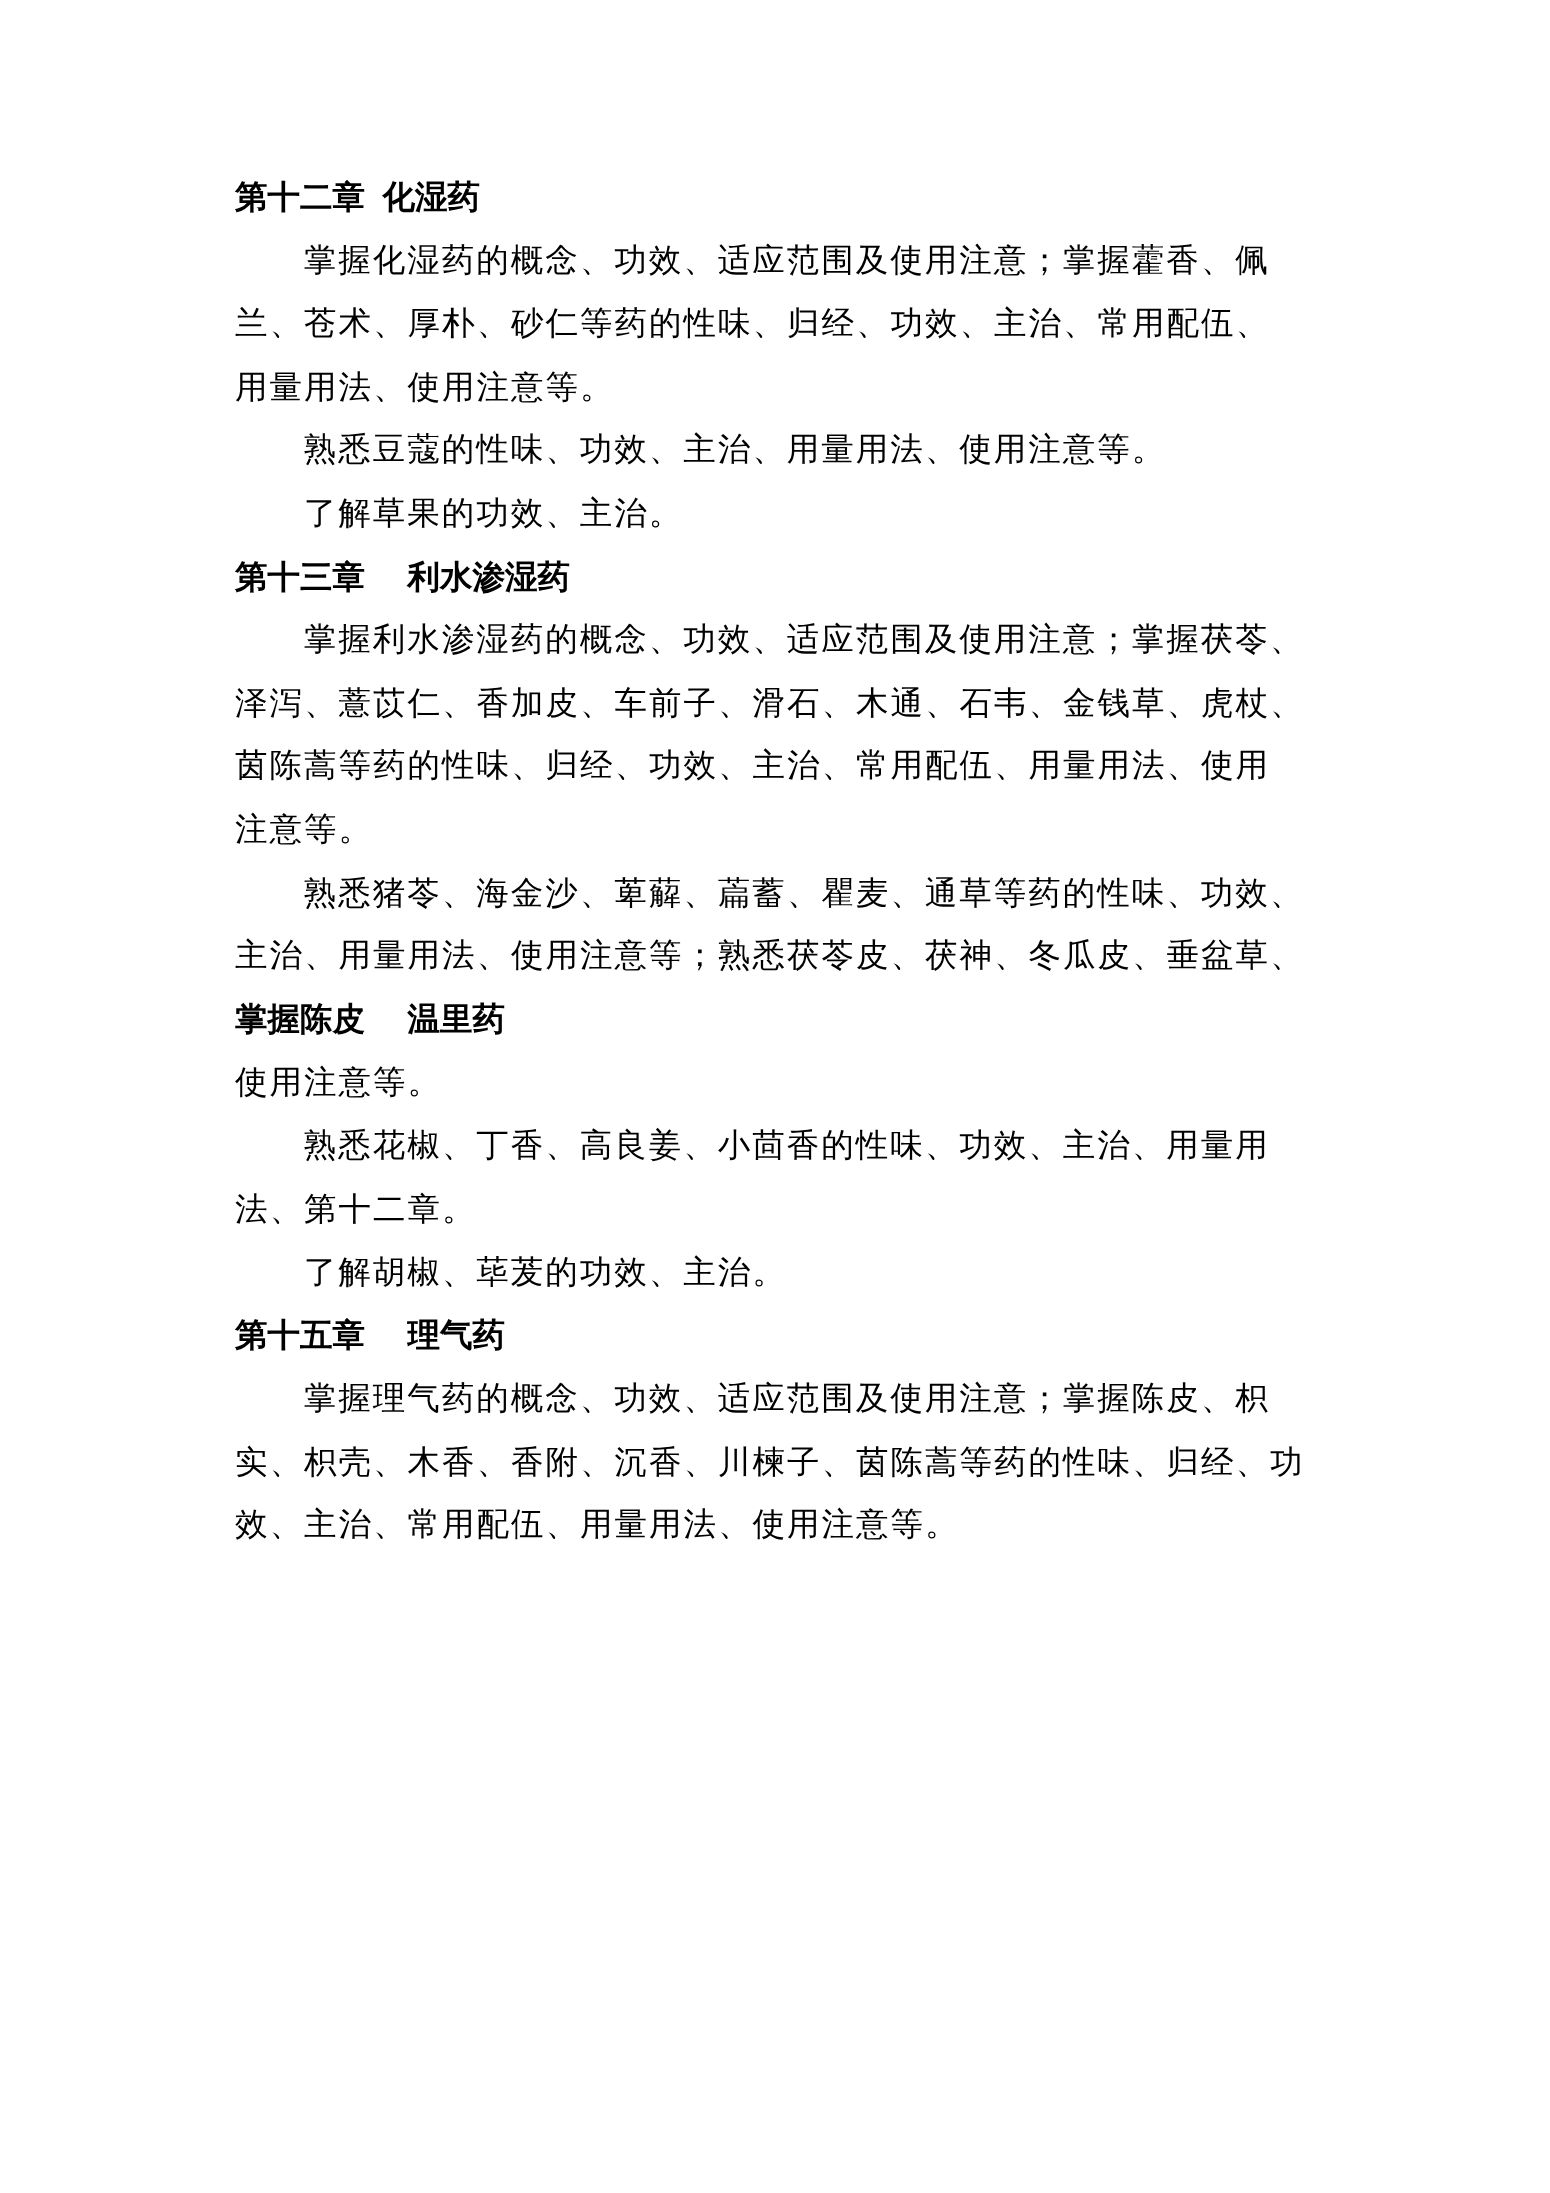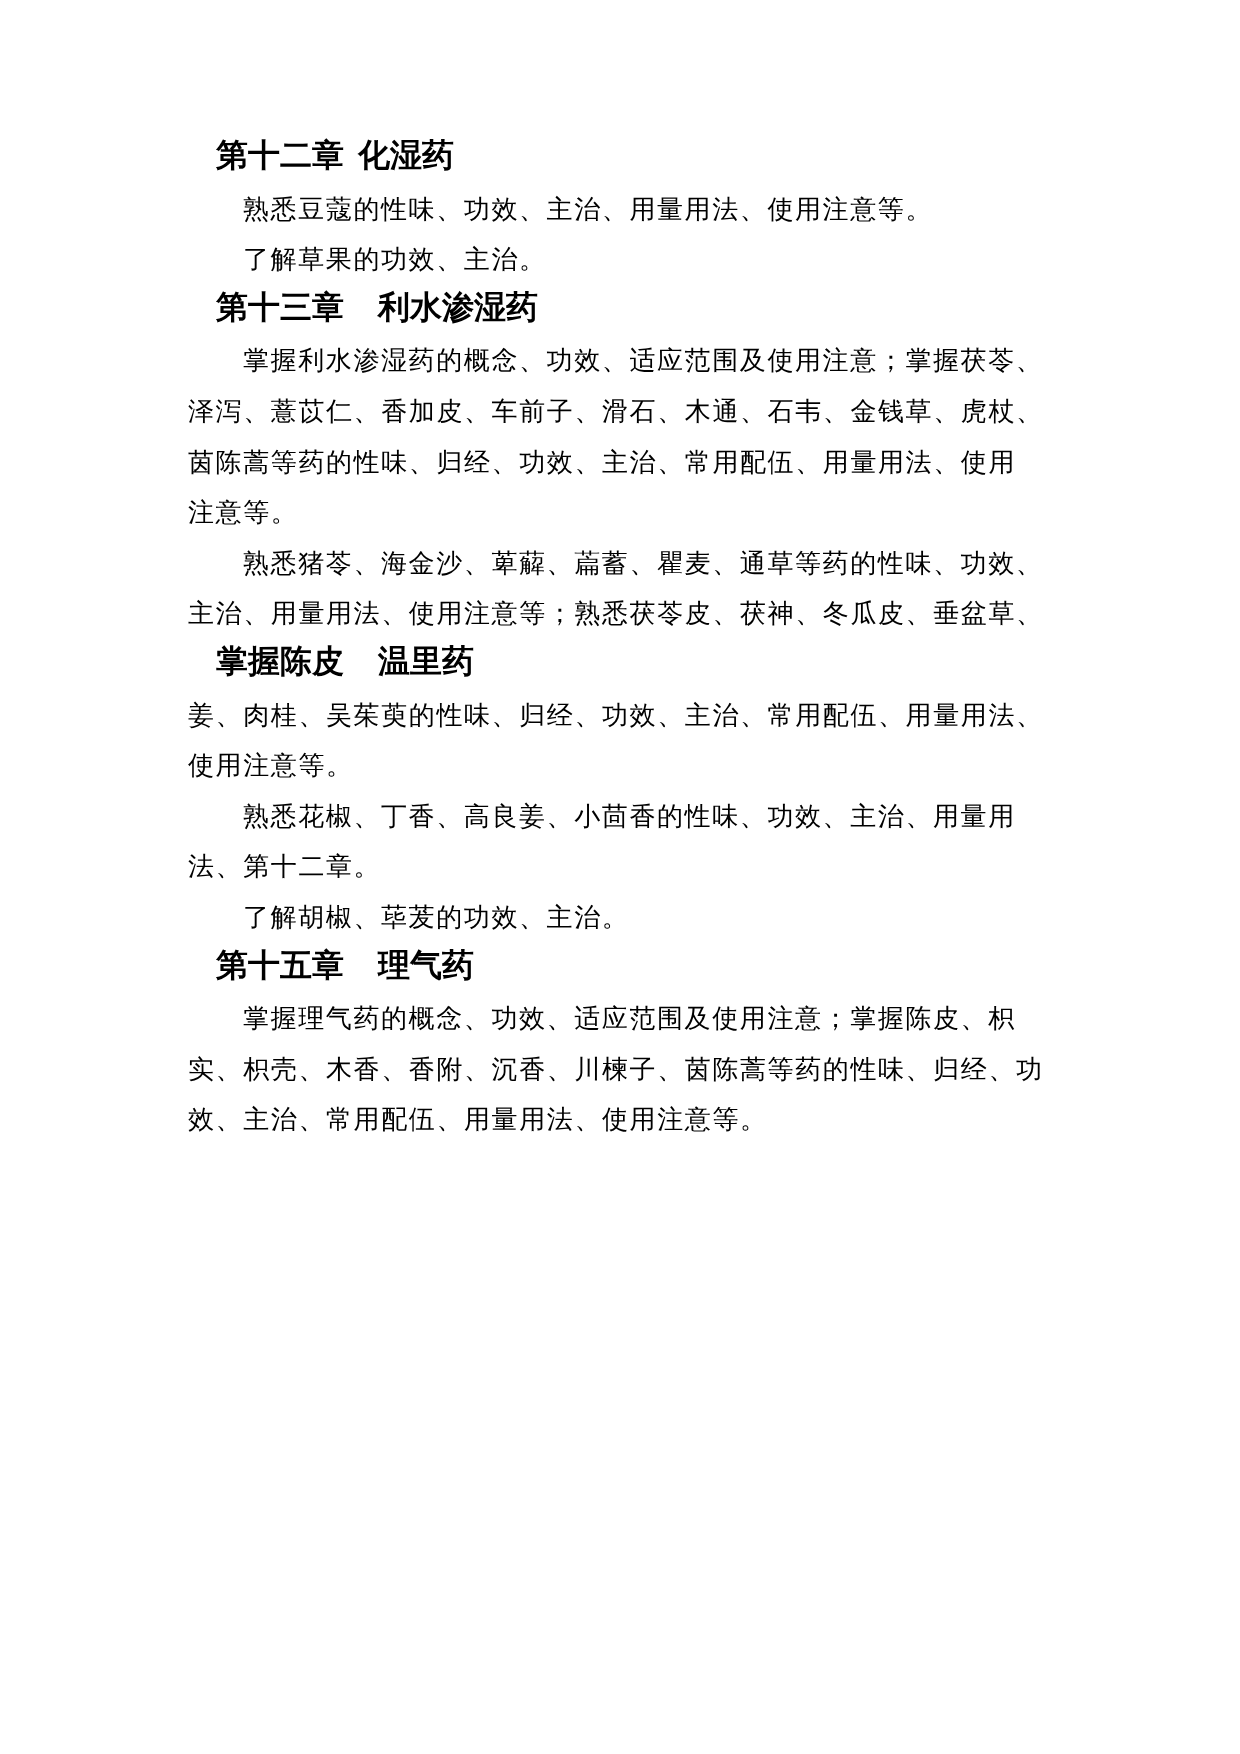--- a/index.html
+++ b/index.html
@@ -22,38 +22,42 @@
     width: 866px;
   }
   .line {
     height: 50.6px;
     line-height: 50.6px;
     font-size: 26px;
     white-space: nowrap;
     letter-spacing: 1.6px;
   }
   .heading {
-    font-family: Liberation Mono, monospace;
+    font-family: Liberation Serif, serif;
     font-weight: bold;
-    font-size: 32px;
+    font-size: 26px;
     letter-spacing: 0px;
-    margin-left: 28px;
   }
   .heading .gap1 { display: inline-block; width: 14px; }
   .heading .gap2 { display: inline-block; width: 34px; }
   .indent { padding-left: 55px; }
   .para { }
 </style>
 </head>
 <body>
 
 <div class="page">
 
   <section>
     <div class="line heading"><span>第十二章</span><span class="gap1"></span><span>化湿药</span></div>
+    <div class="para">
+      <div class="line indent">掌握化湿药的概念、功效、适应范围及使用注意；掌握藿香、佩</div>
+      <div class="line">兰、苍术、厚朴、砂仁等药的性味、归经、功效、主治、常用配伍、</div>
+      <div class="line">用量用法、使用注意等。</div>
+    </div>
     <div class="para">
       <div class="line indent">熟悉豆蔻的性味、功效、主治、用量用法、使用注意等。</div>
     </div>
     <div class="para">
       <div class="line indent">了解草果的功效、主治。</div>
     </div>
   </section>
 
   <section>
     <div class="line heading"><span>第十三章</span><span class="gap2"></span><span>利水渗湿药</span></div>
@@ -65,21 +69,20 @@
     </div>
     <div class="para">
       <div class="line indent">熟悉猪苓、海金沙、萆薢、萹蓄、瞿麦、通草等药的性味、功效、</div>
       <div class="line">主治、用量用法、使用注意等；熟悉茯苓皮、茯神、冬瓜皮、垂盆草、</div>
     </div>
   </section>
 
   <section>
     <div class="line heading"><span>掌握陈皮</span><span class="gap2"></span><span>温里药</span></div>
     <div class="para">
-      <div class="line">姜、肉桂、吴茱萸的性味、归经、功效、主治、常用配伍、用量用法、</div>
       <div class="line">使用注意等。</div>
     </div>
     <div class="para">
       <div class="line indent">熟悉花椒、丁香、高良姜、小茴香的性味、功效、主治、用量用</div>
       <div class="line">法、第十二章。</div>
     </div>
     <div class="para">
       <div class="line indent">了解胡椒、荜茇的功效、主治。</div>
     </div>
   </section>

